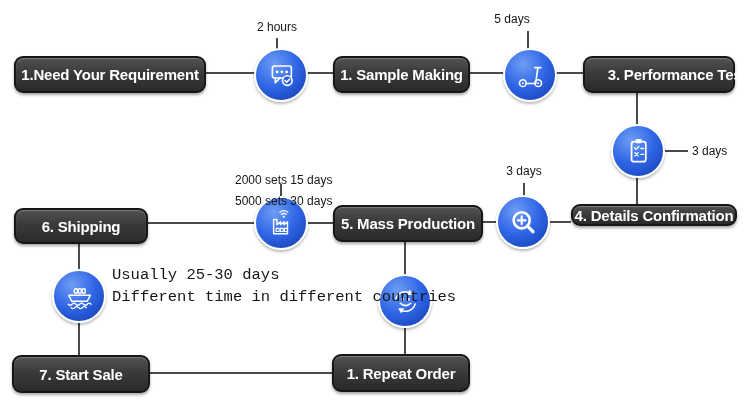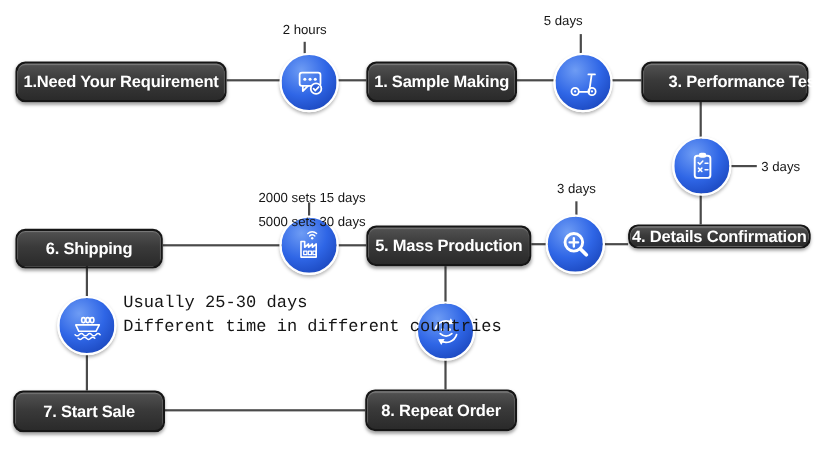--- a/index.html
+++ b/index.html
@@ -57,21 +57,21 @@
   <div class="line v" style="left:404px;top:242px;height:112px;"></div>
   <div class="line h" style="left:150px;top:372px;width:182px;"></div>
 
   <div class="box" style="left:14px;top:56px;width:192px;height:37px;">1.Need Your Requirement</div>
   <div class="box" style="left:333px;top:56px;width:137px;height:37px;">1. Sample Making</div>
   <div class="box" style="left:583px;top:56px;width:152px;height:37px;padding-left:36px;">3. Performance Test</div>
   <div class="box" style="left:571px;top:204px;width:166px;height:22px;">4. Details Confirmation</div>
   <div class="box" style="left:333px;top:205px;width:150px;height:37px;">5. Mass Production</div>
   <div class="box" style="left:14px;top:208px;width:134px;height:36px;">6. Shipping</div>
   <div class="box" style="left:12px;top:355px;width:138px;height:38px;">7. Start Sale</div>
-  <div class="box" style="left:332px;top:354px;width:138px;height:38px;">8. Repeat Order</div>
+  <div class="box" style="left:332px;top:354px;width:138px;height:38px;">1. Repeat Order</div>
 
   <div class="circle" style="left:254px;top:48px;">
     <svg viewBox="0 0 48 48" fill="none" stroke="#fff" stroke-width="2.2" stroke-linecap="round" stroke-linejoin="round">
       <rect x="11.5" y="11" width="26" height="16.5" rx="3"></rect>
       <circle cx="18" cy="19.2" r="1.9" fill="#fff" stroke="none"></circle>
       <circle cx="24.5" cy="19.2" r="1.9" fill="#fff" stroke="none"></circle>
       <circle cx="31" cy="19.2" r="1.9" fill="#fff" stroke="none"></circle>
       <path d="M15.5 27.5 V34 L22 27.5"></path>
       <circle cx="32" cy="31" r="6.6" fill="#2d5fd9"></circle>
       <path d="M28.9 31.1 L31.1 33.3 L35.1 29"></path>

